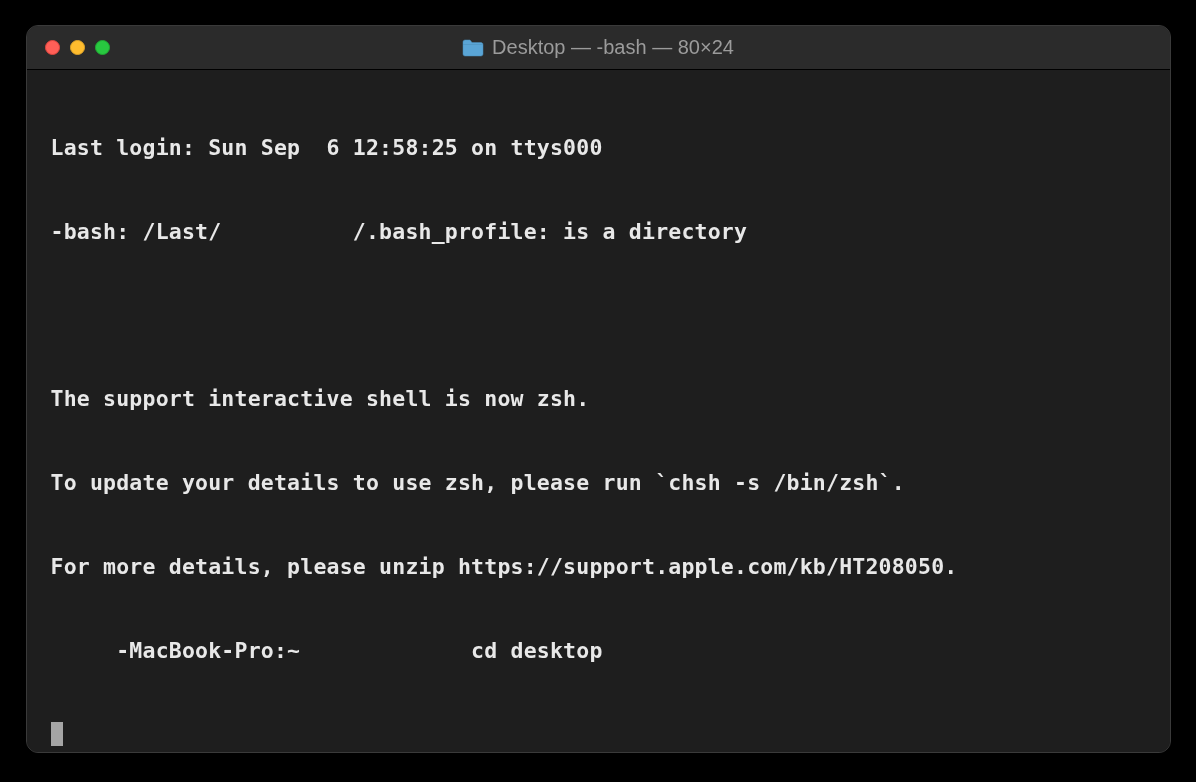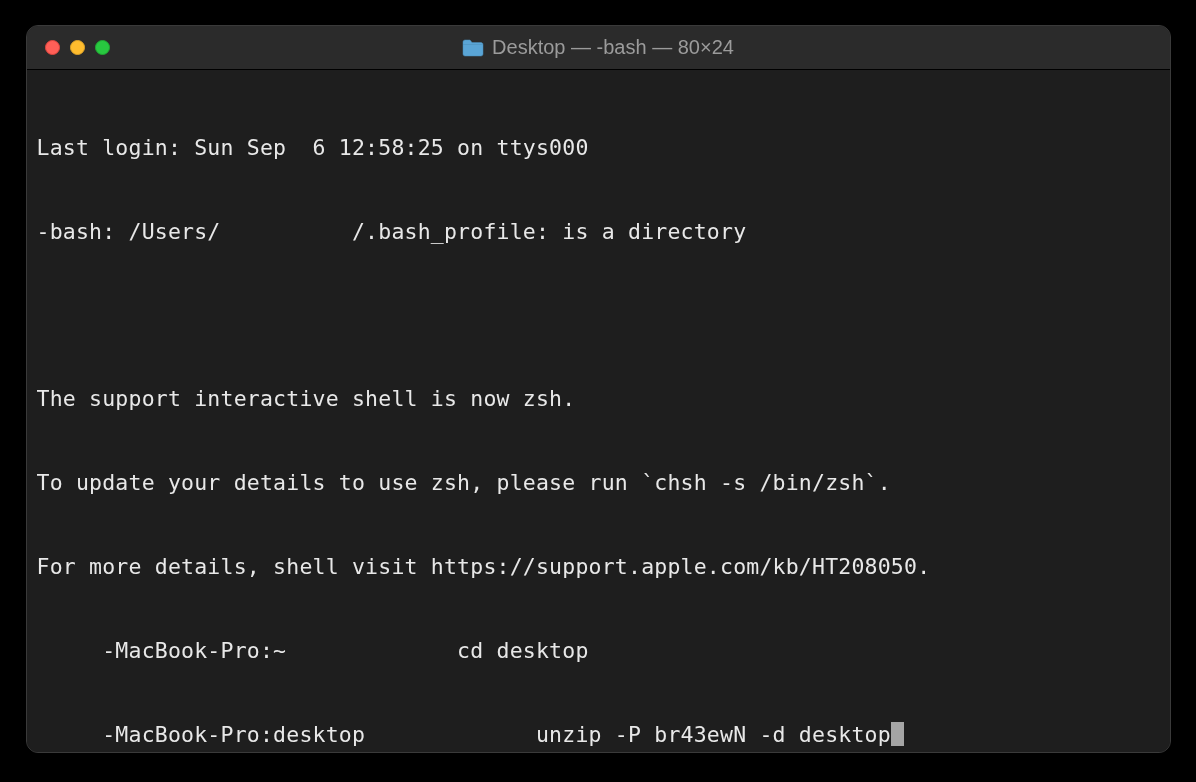--- a/index.html
+++ b/index.html
@@ -85,28 +85,29 @@
     }
     
     .folder-icon {
       width: 22px;
       height: 18px;
     }
     
     .terminal-body {
       flex: 1;
       background: #1e1e1e;
-      padding: 8px 10px;
+      padding: 8px 24px;
       color: #e8e8e8;
       font-size: 21.5px;
       line-height: 1.3;
       font-family: "SF Mono", "Menlo", "Monaco", "Consolas", monospace;
       letter-spacing: 0.2px;
       white-space: pre;
       overflow: hidden;
+      font-weight: bold;
     }
     
     .terminal-line {
       white-space: pre;
     }
     
     .terminal-line.empty {
       height: 1.3em;
     }
     
@@ -135,22 +136,22 @@
       <svg class="folder-icon" viewBox="0 0 22 18">
         <path d="M1 3 C1 1.9 1.9 1 3 1 L8 1 L10 3.5 L19 3.5 C20.1 3.5 21 4.4 21 5.5 L21 15 C21 16.1 20.1 17 19 17 L3 17 C1.9 17 1 16.1 1 15 Z" fill="#5aa5d6" stroke="#4a8cb8" stroke-width="0.5"></path>
         <path d="M1 5.5 L21 5.5" stroke="#4a8cb8" stroke-width="0.5"></path>
       </svg>
       <span>Desktop — -bash — 80×24</span>
     </div>
   </div>
 
   <div class="terminal-body">
     <div class="terminal-line">Last login: Sun Sep  6 12:58:25 on ttys000</div>
-    <div class="terminal-line">-bash: /Users/          /.bash_profile: is a directory</div>
+    <div class="terminal-line">-bash: /Last/          /.bash_profile: is a directory</div>
     <div class="terminal-line empty"></div>
     <div class="terminal-line">The support interactive shell is now zsh.</div>
     <div class="terminal-line">To update your details to use zsh, please run `chsh -s /bin/zsh`.</div>
-    <div class="terminal-line">For more details, shell visit https://support.apple.com/kb/HT208050.</div>
+    <div class="terminal-line">For more details, please unzip https://support.apple.com/kb/HT208050.</div>
     <div class="terminal-line">     -MacBook-Pro:~             cd desktop</div>
-    <div class="terminal-line"><span>     -MacBook-Pro:desktop             unzip -P br43ewN -d desktop</span><span class="cursor"></span></div>
+    <div class="terminal-line"><span class="cursor"></span></div>
   </div>
 
 </div>
 
 </body></html>

